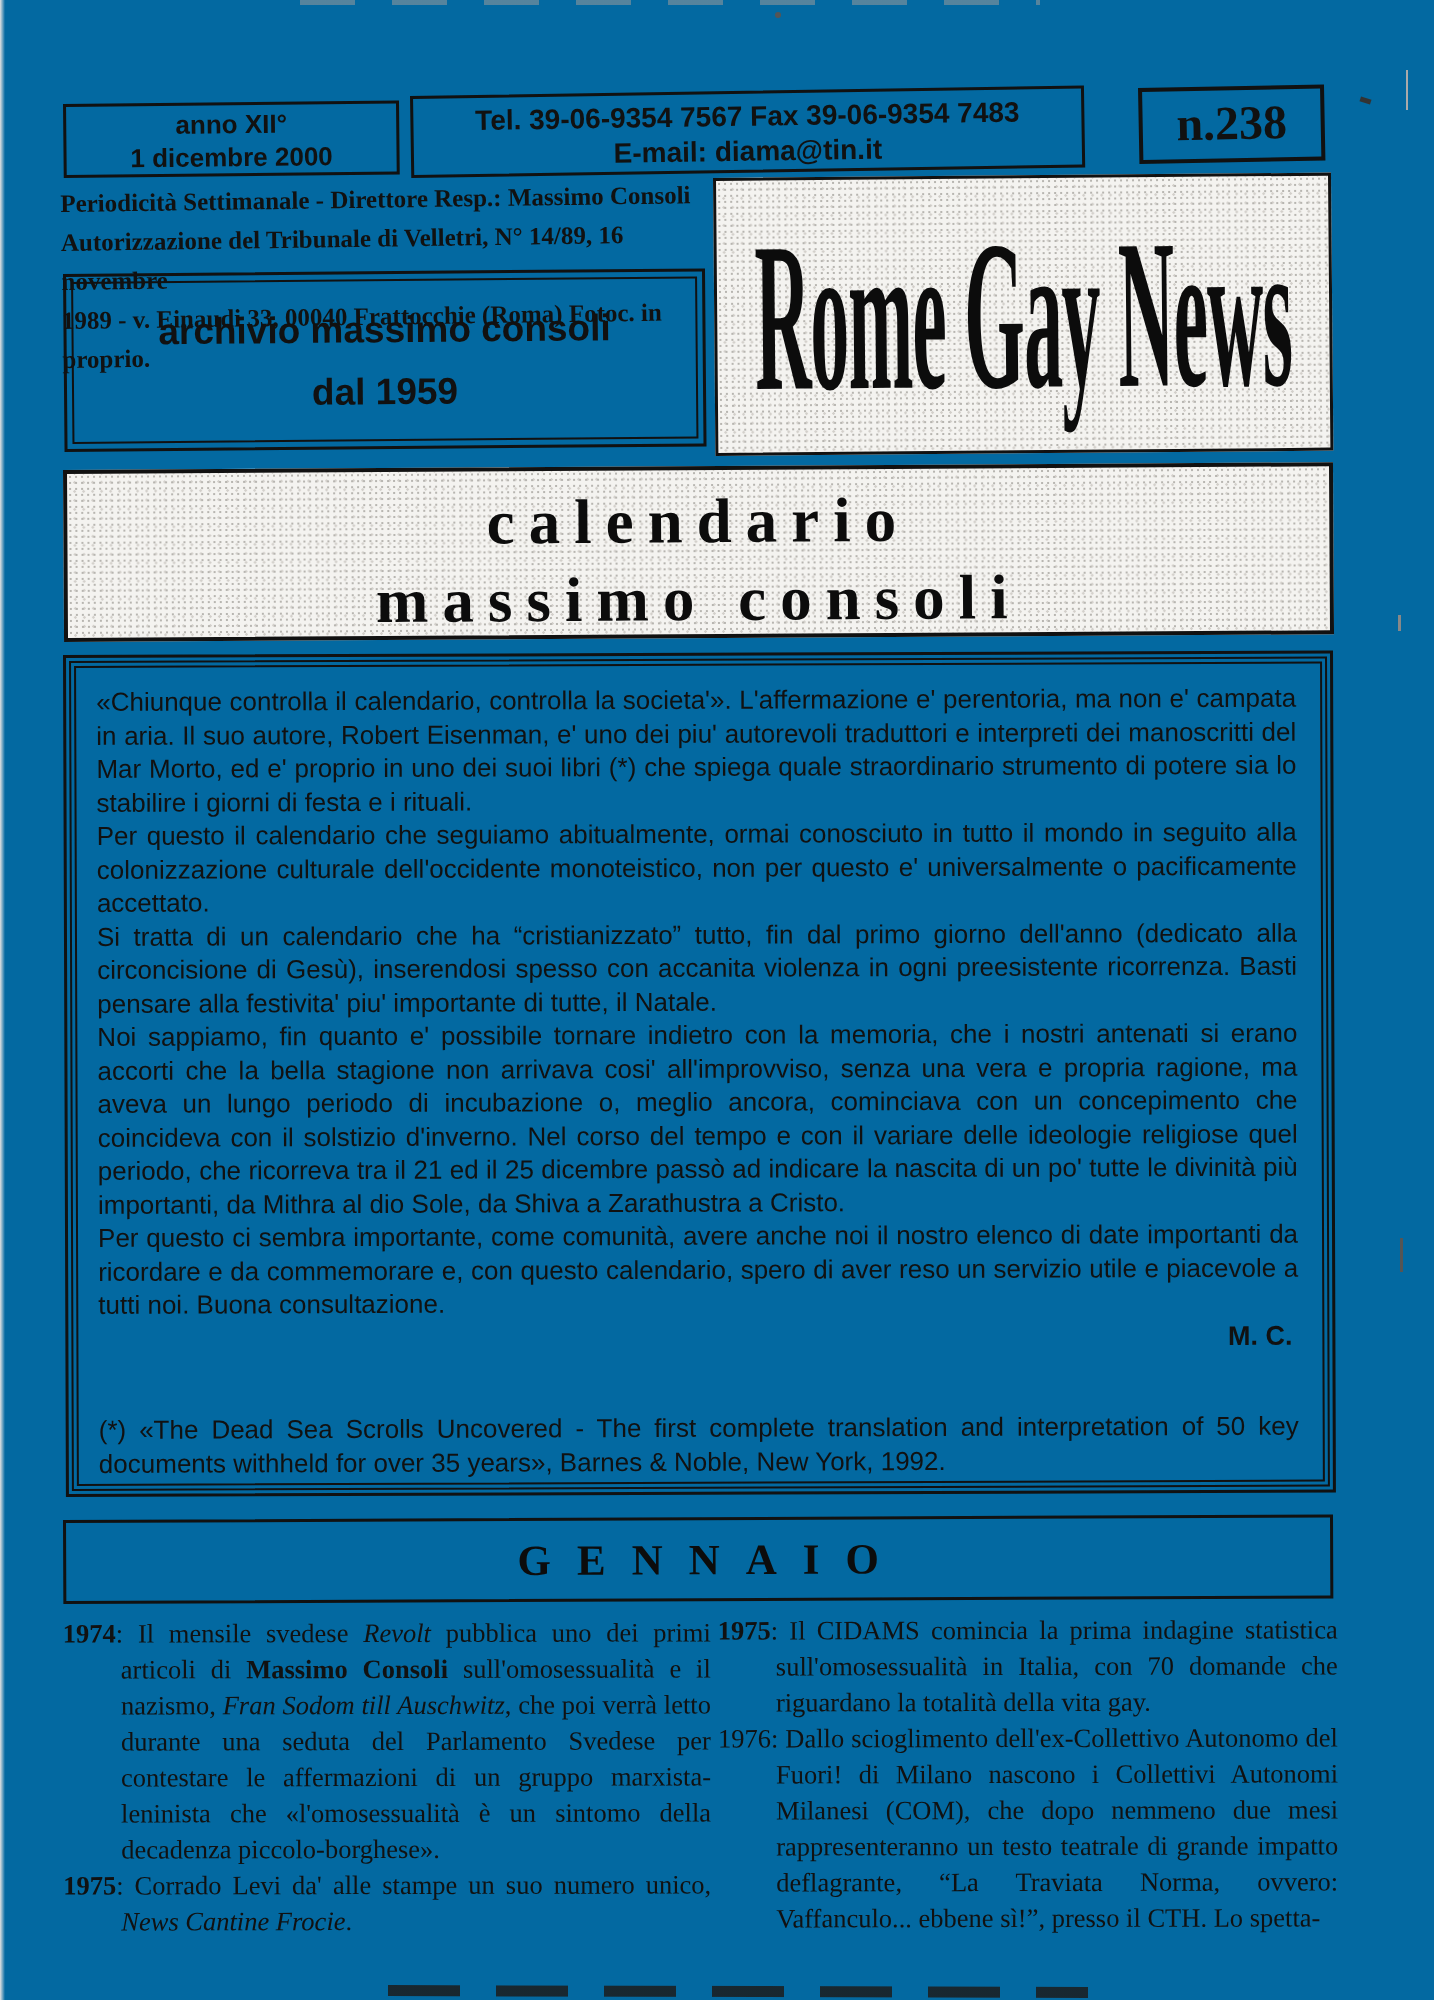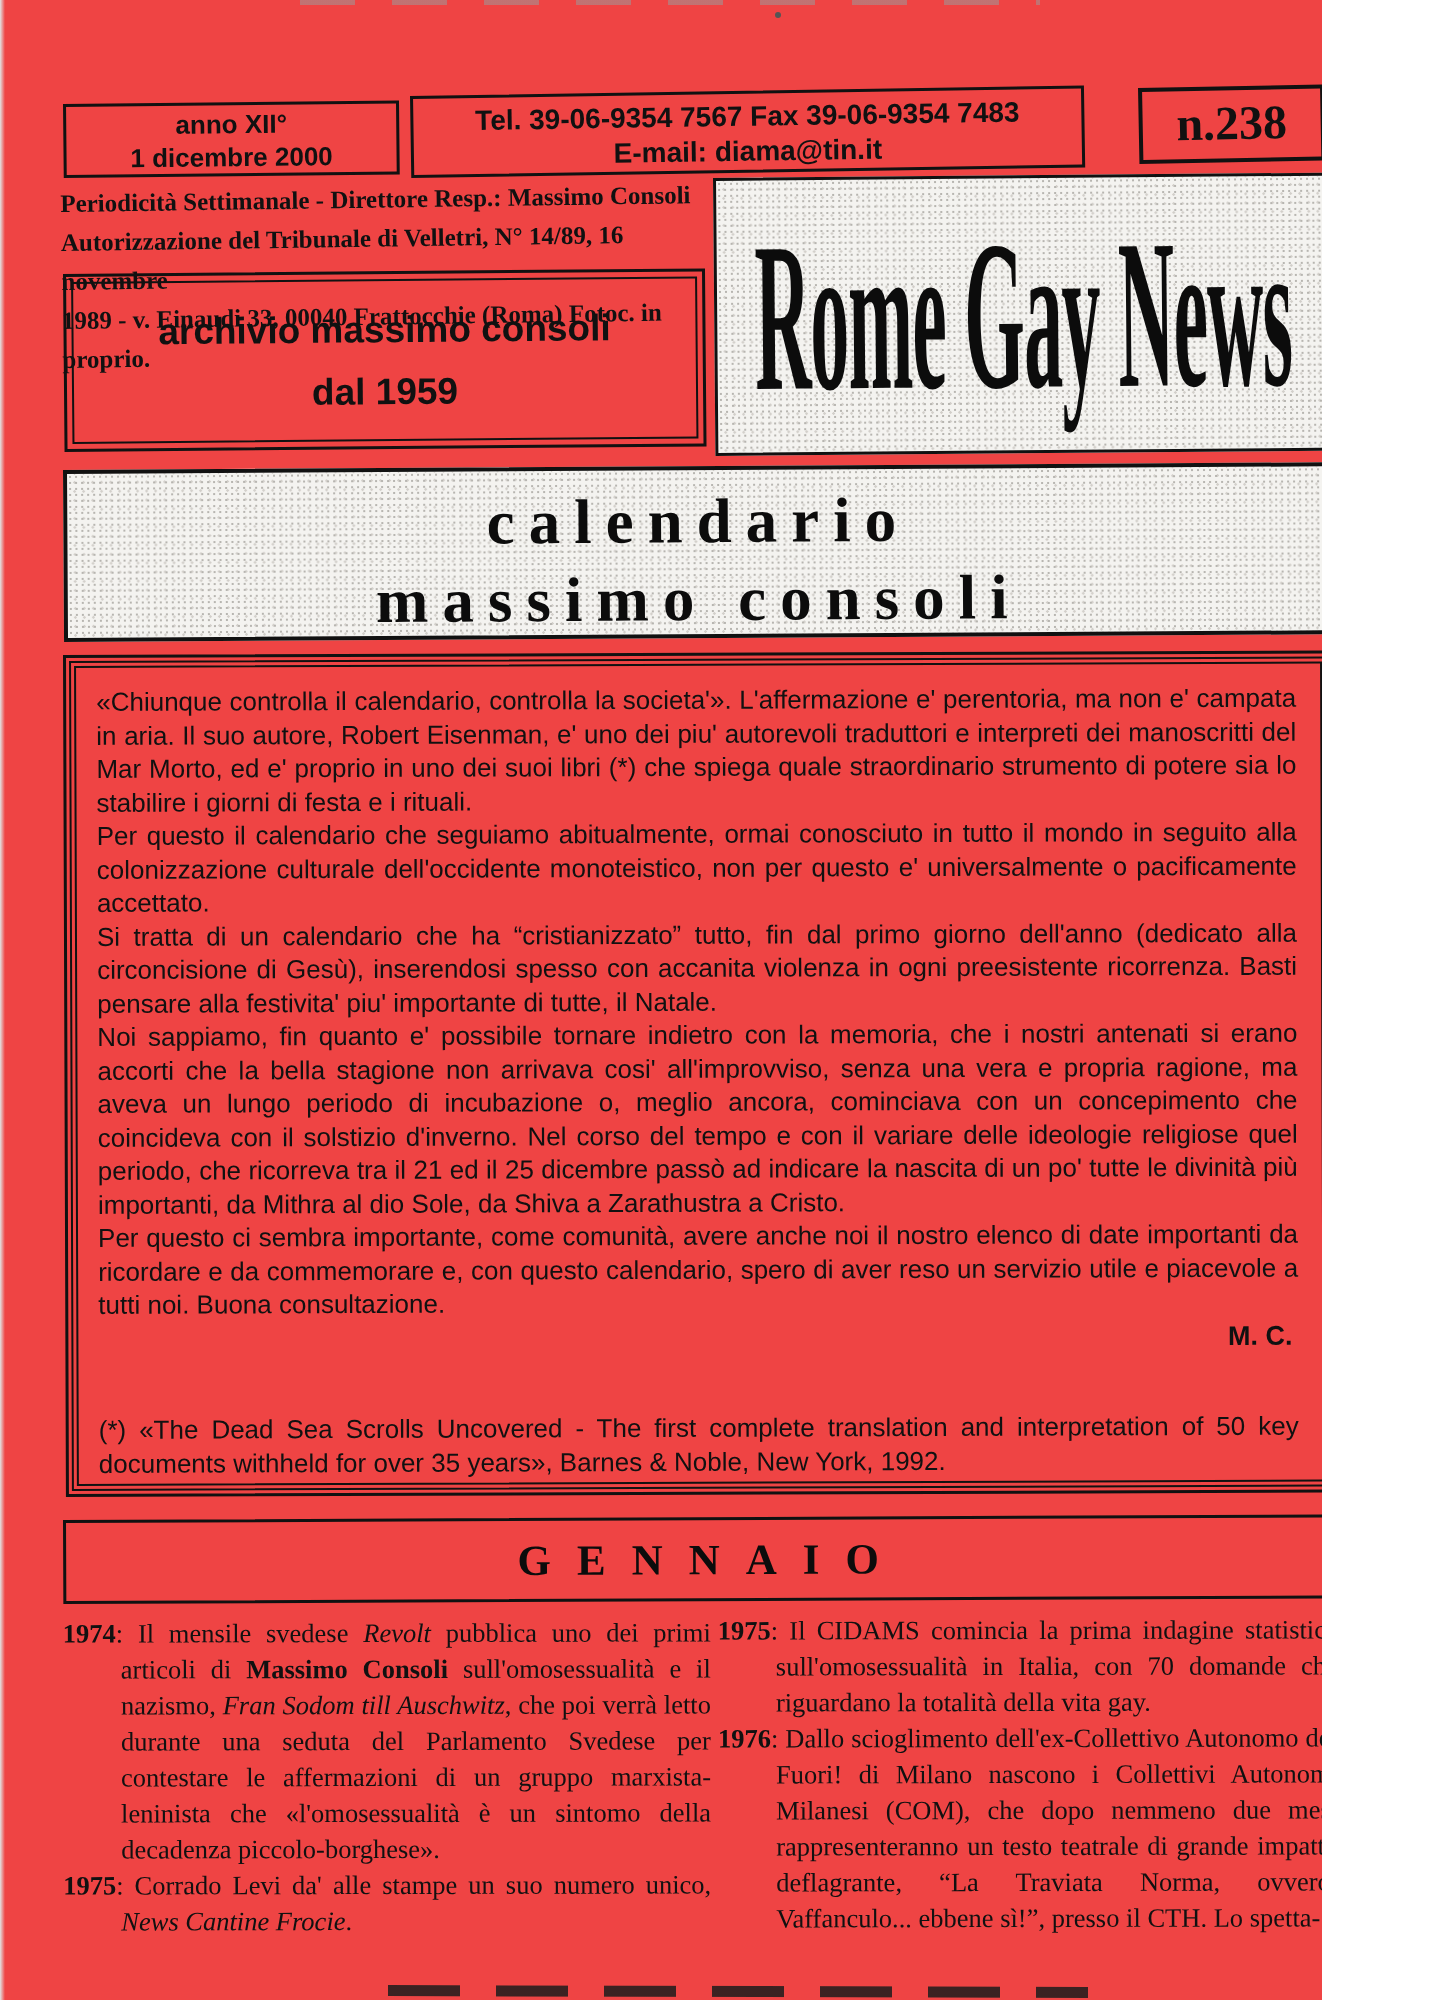--- a/index.html
+++ b/index.html
@@ -1,17 +1,17 @@
 <!DOCTYPE html>
 <html><head>
 <meta charset="utf-8">
 <style>
   html,body{margin:0;padding:0;background:#ffffff;}
   .page{
-    position:relative;width:1322px;height:2000px;background:#ef4444;
+    position:relative;width:1434px;height:2000px;background:#0369a1;
     overflow:hidden;color:#111;
     font-family:"Liberation Sans",sans-serif;
   }
   
   .abs{position:absolute;box-sizing:border-box;}
   .ink-border{border:3px solid #111;}
   .halftone{
     background-color:#f4f3f0;
     background-image:
       radial-gradient(#b7b5b0 1px, transparent 1.45px),
@@ -181,16 +181,16 @@
     <span>GENNAIO</span>
   </div>
 
   <div class="abs col left-col">
       <p class="entry"><span style="font-weight: bold;">1974</span><span>: Il mensile svedese </span><span style="font-style: italic;">Revolt</span><span> pubblica uno dei primi articoli di </span><span style="font-weight: bold;">Massimo Consoli</span><span> sull'omosessualità e il nazismo, </span><span style="font-style: italic;">Fran Sodom till Auschwitz</span><span>, che poi verrà letto durante una seduta del Parlamento Svedese per contestare le affermazioni di un gruppo marxista-leninista che «l'omosessualità è un sintomo della decadenza piccolo-borghese».</span></p>
       <p class="entry"><span style="font-weight: bold;">1975</span><span>: Corrado Levi da' alle stampe un suo numero unico, </span><span style="font-style: italic;">News Cantine Frocie</span><span>.</span></p>
     </div>
 
   <div class="abs col right-col">
       <p class="entry"><span style="font-weight: bold;">1975</span><span>: Il CIDAMS comincia la prima indagine statistica sull'omosessualità in Italia, con 70 domande che riguardano la totalità della vita gay.</span></p>
-      <p class="entry"><span style="font-weight: bold;">1976</span><span>: Dallo scioglimento dell'ex-Collettivo Autonomo del Fuori! di Milano nascono i Collettivi Autonomi Milanesi (COM), che dopo nemmeno due mesi rappresenteranno un testo teatrale di grande impatto deflagrante, “La Traviata Norma, ovvero: Vaffanculo... ebbene sì!”, presso il CTH. Lo spetta-</span></p>
+      <p class="entry"><span style="font-weight: normal;">1976</span><span>: Dallo scioglimento dell'ex-Collettivo Autonomo del Fuori! di Milano nascono i Collettivi Autonomi Milanesi (COM), che dopo nemmeno due mesi rappresenteranno un testo teatrale di grande impatto deflagrante, “La Traviata Norma, ovvero: Vaffanculo... ebbene sì!”, presso il CTH. Lo spetta-</span></p>
     </div>
 
 </div>
 
 </body></html>

